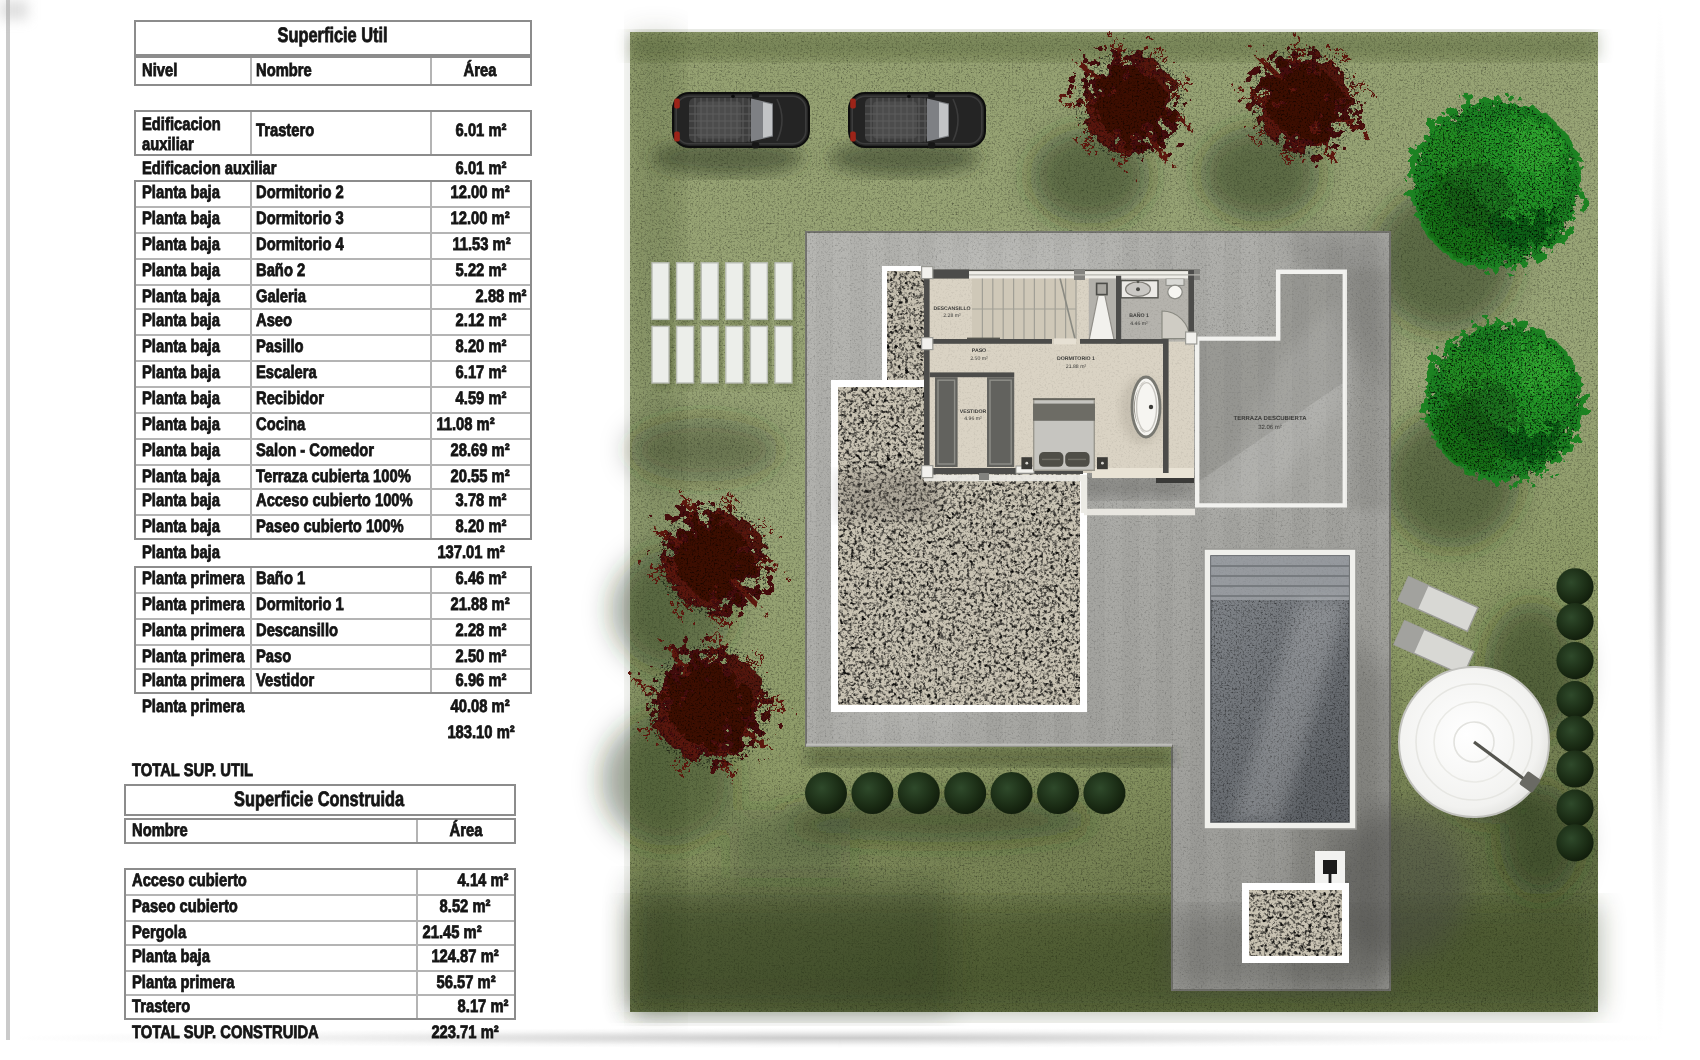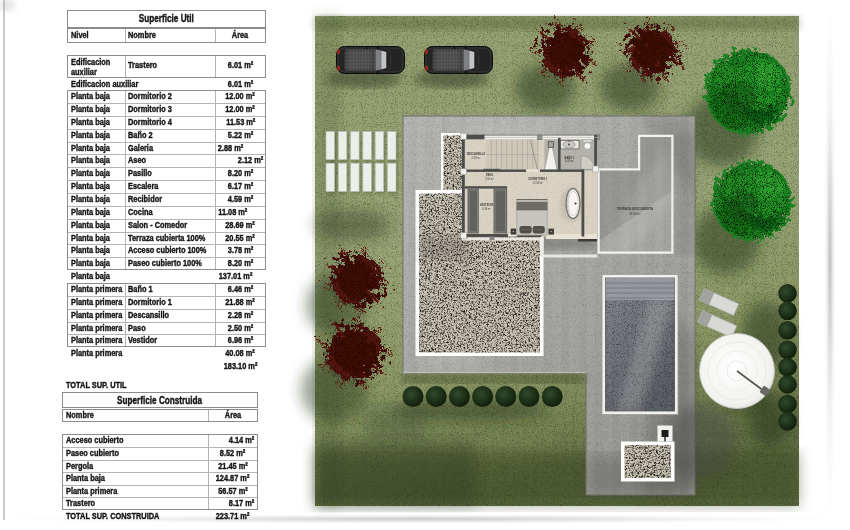--- a/index.html
+++ b/index.html
@@ -616,25 +616,25 @@
 <div class="cell" style="left:68px;top:115.9px;width:55px;height:12.85px;line-height:12.85px;padding-left:2.5px;font-size:9px"><span class="sx" style="transform:scaleX(0.82);transform-origin:0 50%">Planta baja</span></div>
 <div class="cell" style="left:125.5px;top:115.9px;width:88px;height:12.85px;line-height:12.85px;padding-left:2.5px;font-size:9px"><span class="sx" style="transform:scaleX(0.82);transform-origin:0 50%">Dormitorio 4</span></div>
 <div class="cell" style="left:214.6px;top:115.9px;width:51.400000000000006px;height:12.85px;line-height:12.85px;text-align:center;font-size:9px"><span class="sx" style="transform:scaleX(0.82);transform-origin:50% 50%">11.53 m²</span></div>
 <div class="hline" style="left:68px;top:128.75px;width:197px"></div>
 <div class="cell" style="left:68px;top:128.75px;width:55px;height:12.85px;line-height:12.85px;padding-left:2.5px;font-size:9px"><span class="sx" style="transform:scaleX(0.82);transform-origin:0 50%">Planta baja</span></div>
 <div class="cell" style="left:125.5px;top:128.75px;width:88px;height:12.85px;line-height:12.85px;padding-left:2.5px;font-size:9px"><span class="sx" style="transform:scaleX(0.82);transform-origin:0 50%">Baño 2</span></div>
 <div class="cell" style="left:214.6px;top:128.75px;width:51.400000000000006px;height:12.85px;line-height:12.85px;text-align:center;font-size:9px"><span class="sx" style="transform:scaleX(0.82);transform-origin:50% 50%">5.22 m²</span></div>
 <div class="hline" style="left:68px;top:141.60px;width:197px"></div>
 <div class="cell" style="left:68px;top:141.6px;width:55px;height:12.85px;line-height:12.85px;padding-left:2.5px;font-size:9px"><span class="sx" style="transform:scaleX(0.82);transform-origin:0 50%">Planta baja</span></div>
 <div class="cell" style="left:125.5px;top:141.6px;width:88px;height:12.85px;line-height:12.85px;padding-left:2.5px;font-size:9px"><span class="sx" style="transform:scaleX(0.82);transform-origin:0 50%">Galeria</span></div>
-<div class="cell" style="left:214.6px;top:141.6px;width:51.400000000000006px;height:12.85px;line-height:12.85px;text-align:left;font-size:9px"><span class="sx" style="transform:scaleX(0.82);transform-origin:50% 50%">2.88 m²</span></div>
+<div class="cell" style="left:214.6px;top:141.6px;width:51.400000000000006px;height:12.85px;line-height:12.85px;text-align:right;font-size:9px"><span class="sx" style="transform:scaleX(0.82);transform-origin:50% 50%">2.88 m²</span></div>
 <div class="hline" style="left:68px;top:154.45px;width:197px"></div>
 <div class="cell" style="left:68px;top:154.45px;width:55px;height:12.85px;line-height:12.85px;padding-left:2.5px;font-size:9px"><span class="sx" style="transform:scaleX(0.82);transform-origin:0 50%">Planta baja</span></div>
 <div class="cell" style="left:125.5px;top:154.45px;width:88px;height:12.85px;line-height:12.85px;padding-left:2.5px;font-size:9px"><span class="sx" style="transform:scaleX(0.82);transform-origin:0 50%">Aseo</span></div>
-<div class="cell" style="left:214.6px;top:154.45px;width:51.400000000000006px;height:12.85px;line-height:12.85px;text-align:right;font-size:9px"><span class="sx" style="transform:scaleX(0.82);transform-origin:50% 50%">2.12 m²</span></div>
+<div class="cell" style="left:214.6px;top:154.45px;width:51.400000000000006px;height:12.85px;line-height:12.85px;text-align:center;font-size:9px"><span class="sx" style="transform:scaleX(0.82);transform-origin:50% 50%">2.12 m²</span></div>
 <div class="hline" style="left:68px;top:167.30px;width:197px"></div>
 <div class="cell" style="left:68px;top:167.3px;width:55px;height:12.85px;line-height:12.85px;padding-left:2.5px;font-size:9px"><span class="sx" style="transform:scaleX(0.82);transform-origin:0 50%">Planta baja</span></div>
 <div class="cell" style="left:125.5px;top:167.3px;width:88px;height:12.85px;line-height:12.85px;padding-left:2.5px;font-size:9px"><span class="sx" style="transform:scaleX(0.82);transform-origin:0 50%">Pasillo</span></div>
 <div class="cell" style="left:214.6px;top:167.3px;width:51.400000000000006px;height:12.85px;line-height:12.85px;text-align:center;font-size:9px"><span class="sx" style="transform:scaleX(0.82);transform-origin:50% 50%">8.20 m²</span></div>
 <div class="hline" style="left:68px;top:180.15px;width:197px"></div>
 <div class="cell" style="left:68px;top:180.15px;width:55px;height:12.85px;line-height:12.85px;padding-left:2.5px;font-size:9px"><span class="sx" style="transform:scaleX(0.82);transform-origin:0 50%">Planta baja</span></div>
 <div class="cell" style="left:125.5px;top:180.15px;width:88px;height:12.85px;line-height:12.85px;padding-left:2.5px;font-size:9px"><span class="sx" style="transform:scaleX(0.82);transform-origin:0 50%">Escalera</span></div>
 <div class="cell" style="left:214.6px;top:180.15px;width:51.400000000000006px;height:12.85px;line-height:12.85px;text-align:center;font-size:9px"><span class="sx" style="transform:scaleX(0.82);transform-origin:50% 50%">6.17 m²</span></div>
 <div class="hline" style="left:68px;top:193.00px;width:197px"></div>
 <div class="cell" style="left:68px;top:193.0px;width:55px;height:12.85px;line-height:12.85px;padding-left:2.5px;font-size:9px"><span class="sx" style="transform:scaleX(0.82);transform-origin:0 50%">Planta baja</span></div>
@@ -703,21 +703,21 @@
 
 <div class="blk" style="left:62px;top:434.3px;width:195.5px;height:75.6px"></div>
 <div class="vline" style="left:208px;top:435.3px;height:73.6px"></div>
 <div class="cell" style="left:63px;top:434.3px;width:120px;height:12.6px;line-height:12.6px;padding-left:2.5px;font-size:9px"><span class="sx" style="transform:scaleX(0.82);transform-origin:0 50%">Acceso cubierto</span></div>
 <div class="cell" style="left:208px;top:434.3px;width:49.5px;height:12.6px;line-height:12.6px;text-align:right;font-size:9px"><span class="sx" style="transform:scaleX(0.82);transform-origin:50% 50%">4.14 m²</span></div>
 <div class="hline" style="left:63px;top:446.90px;width:193.5px"></div>
 <div class="cell" style="left:63px;top:446.90000000000003px;width:120px;height:12.6px;line-height:12.6px;padding-left:2.5px;font-size:9px"><span class="sx" style="transform:scaleX(0.82);transform-origin:0 50%">Paseo cubierto</span></div>
 <div class="cell" style="left:208px;top:446.90000000000003px;width:49.5px;height:12.6px;line-height:12.6px;text-align:center;font-size:9px"><span class="sx" style="transform:scaleX(0.82);transform-origin:50% 50%">8.52 m²</span></div>
 <div class="hline" style="left:63px;top:459.50px;width:193.5px"></div>
 <div class="cell" style="left:63px;top:459.5px;width:120px;height:12.6px;line-height:12.6px;padding-left:2.5px;font-size:9px"><span class="sx" style="transform:scaleX(0.82);transform-origin:0 50%">Pergola</span></div>
-<div class="cell" style="left:208px;top:459.5px;width:49.5px;height:12.6px;line-height:12.6px;text-align:center;font-size:9px"><span class="sx" style="transform:scaleX(0.82);transform-origin:50% 50%">21.45 m²</span></div>
+<div class="cell" style="left:208px;top:459.5px;width:49.5px;height:12.6px;line-height:12.6px;font-size:9px"><span class="sx" style="transform:scaleX(0.82);transform-origin:50% 50%">21.45 m²</span></div>
 <div class="hline" style="left:63px;top:472.10px;width:193.5px"></div>
 <div class="cell" style="left:63px;top:472.1px;width:120px;height:12.6px;line-height:12.6px;padding-left:2.5px;font-size:9px"><span class="sx" style="transform:scaleX(0.82);transform-origin:0 50%">Planta baja</span></div>
 <div class="cell" style="left:208px;top:472.1px;width:49.5px;height:12.6px;line-height:12.6px;text-align:center;font-size:9px"><span class="sx" style="transform:scaleX(0.82);transform-origin:50% 50%">124.87 m²</span></div>
 <div class="hline" style="left:63px;top:484.70px;width:193.5px"></div>
 <div class="cell" style="left:63px;top:484.7px;width:120px;height:12.6px;line-height:12.6px;padding-left:2.5px;font-size:9px"><span class="sx" style="transform:scaleX(0.82);transform-origin:0 50%">Planta primera</span></div>
 <div class="cell" style="left:208px;top:484.7px;width:49.5px;height:12.6px;line-height:12.6px;text-align:center;font-size:9px"><span class="sx" style="transform:scaleX(0.82);transform-origin:50% 50%">56.57 m²</span></div>
 <div class="hline" style="left:63px;top:497.30px;width:193.5px"></div>
 <div class="cell" style="left:63px;top:497.3px;width:120px;height:12.6px;line-height:12.6px;padding-left:2.5px;font-size:9px"><span class="sx" style="transform:scaleX(0.82);transform-origin:0 50%">Trastero</span></div>
 <div class="cell" style="left:208px;top:497.3px;width:49.5px;height:12.6px;line-height:12.6px;text-align:right;font-size:9px"><span class="sx" style="transform:scaleX(0.82);transform-origin:50% 50%">8.17 m²</span></div>
 

